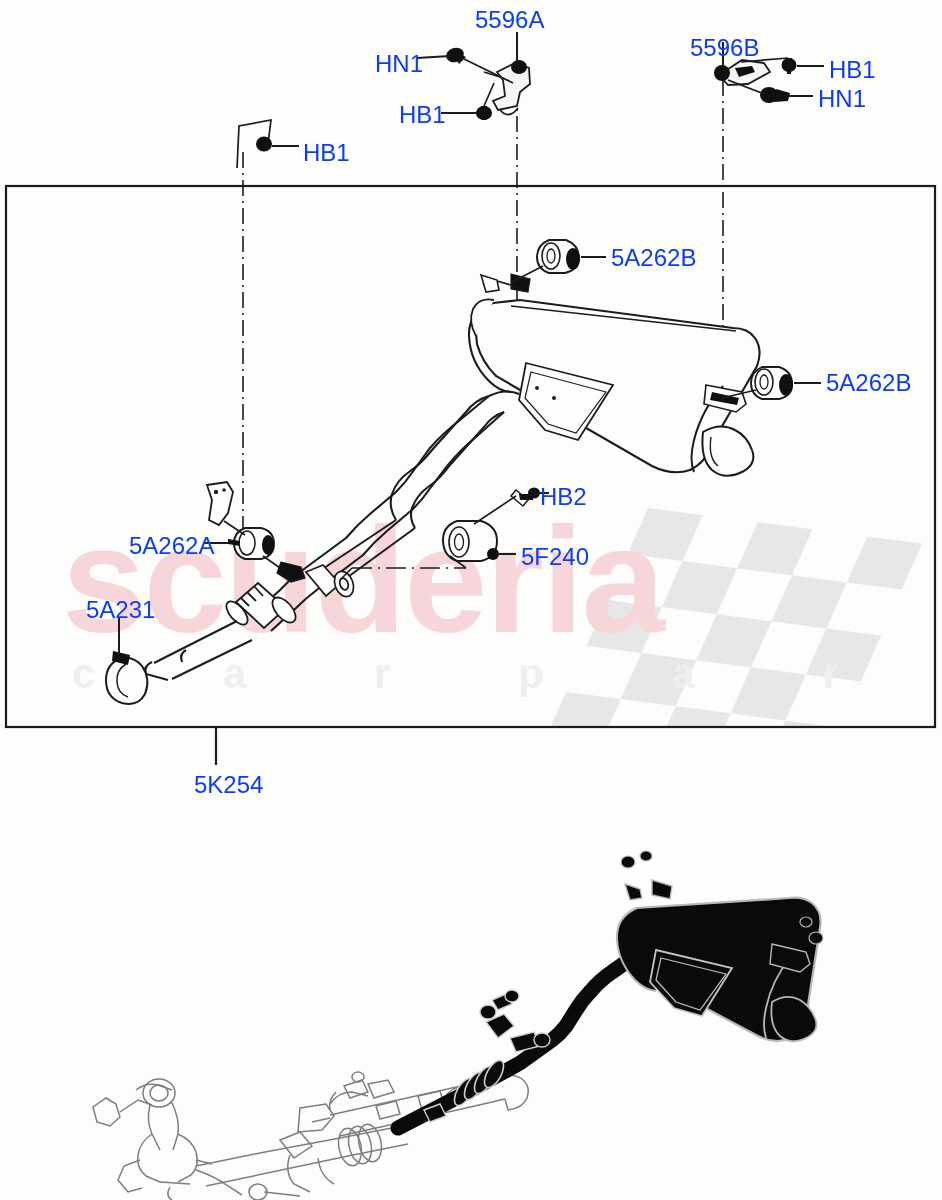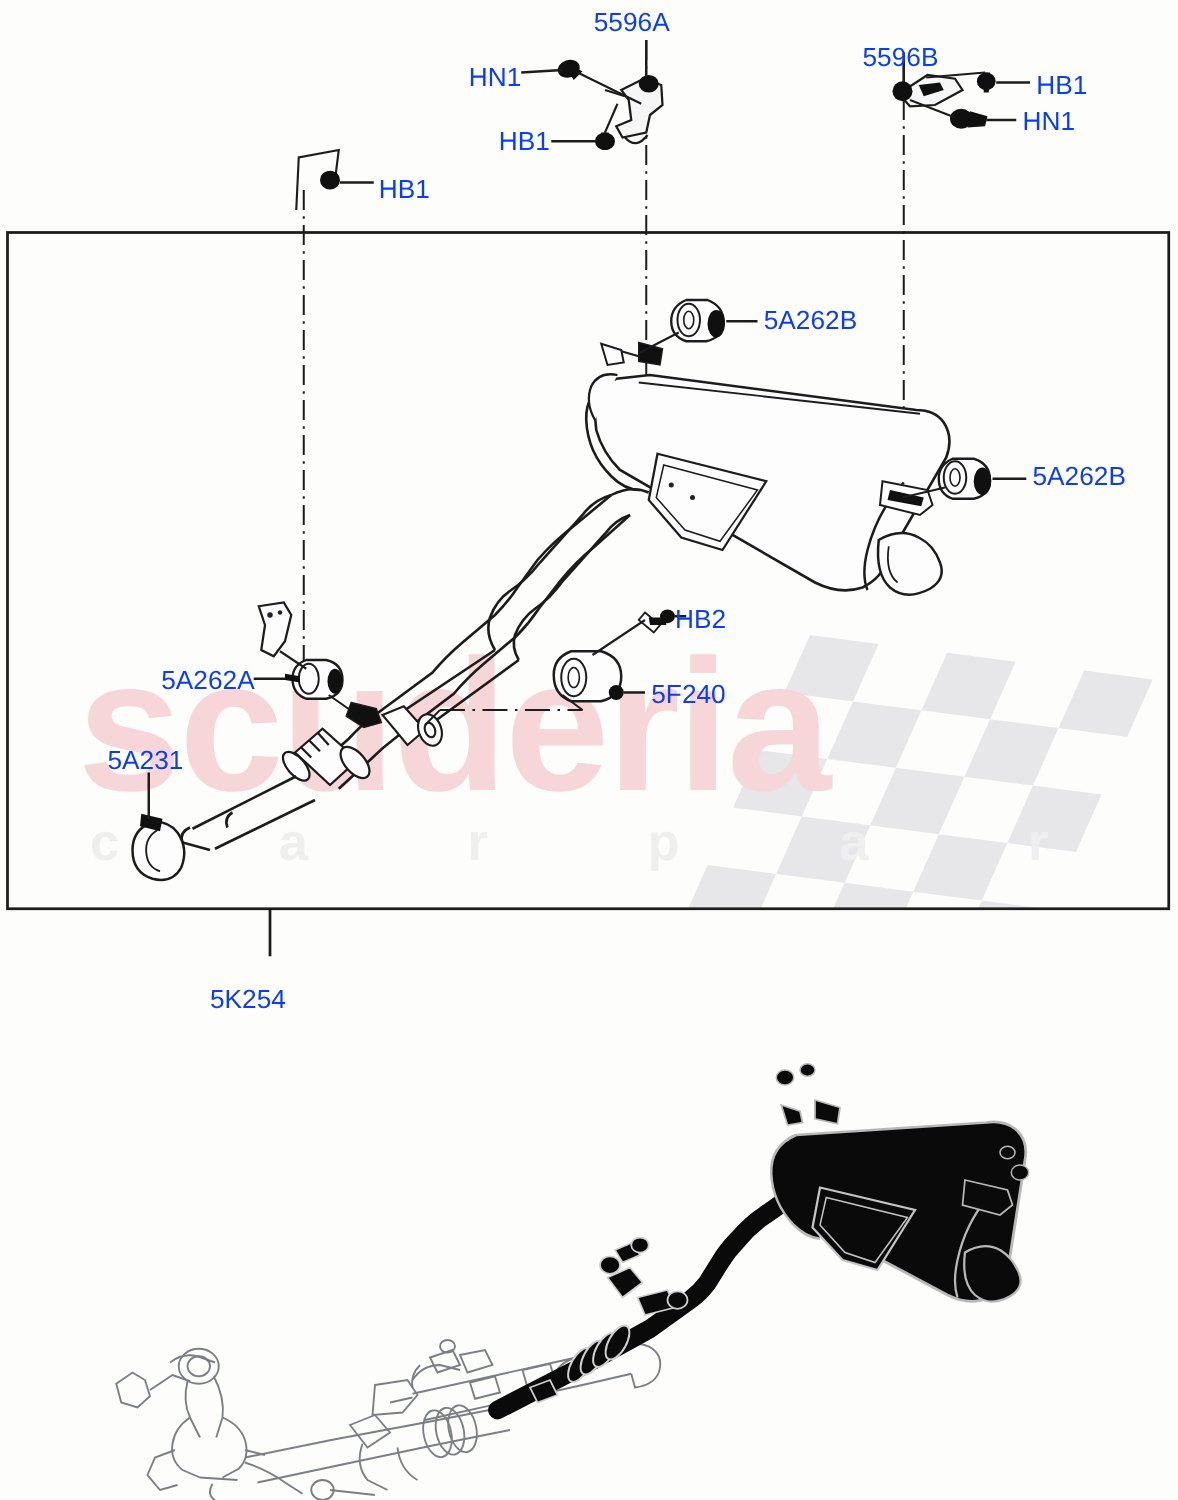--- a/index.html
+++ b/index.html
@@ -21,21 +21,21 @@
   #diagram-svg {
     position: absolute;
     left: 0; top: 0;
     width: 942px;
     height: 1200px;
   }
   .lbl {
     position: absolute;
     color: #0b3df4;
     font-family: "Liberation Sans", sans-serif;
-    font-size: 21px;
+    font-size: 24px;
     font-weight: 400;
     letter-spacing: 0px;
     white-space: nowrap;
     line-height: 1;
     user-select: none;
   }
 </style>
 </head>
 <body>
 
@@ -420,15 +420,15 @@
   <div class="lbl" style="left:690px; top:36px;">5596B</div>
   <div class="lbl" style="left:829px; top:58px;">HB1</div>
   <div class="lbl" style="left:818px; top:87px;">HN1</div>
   <div class="lbl" style="left:303px; top:141px;">HB1</div>
   <div class="lbl" style="left:611px; top:246px;">5A262B</div>
   <div class="lbl" style="left:826px; top:371px;">5A262B</div>
   <div class="lbl" style="left:540px; top:485px;">HB2</div>
   <div class="lbl" style="left:521px; top:545px;">5F240</div>
   <div class="lbl" style="left:129px; top:534px;">5A262A</div>
   <div class="lbl" style="left:86px;  top:598px;text-align:center;">5A231</div>
-  <div class="lbl" style="left:168px; top:773px;margin-top:16px;">5K254</div>
+  <div class="lbl" style="left:194px; top:773px;">5K254</div>
 
 </div>
 
 </body></html>

